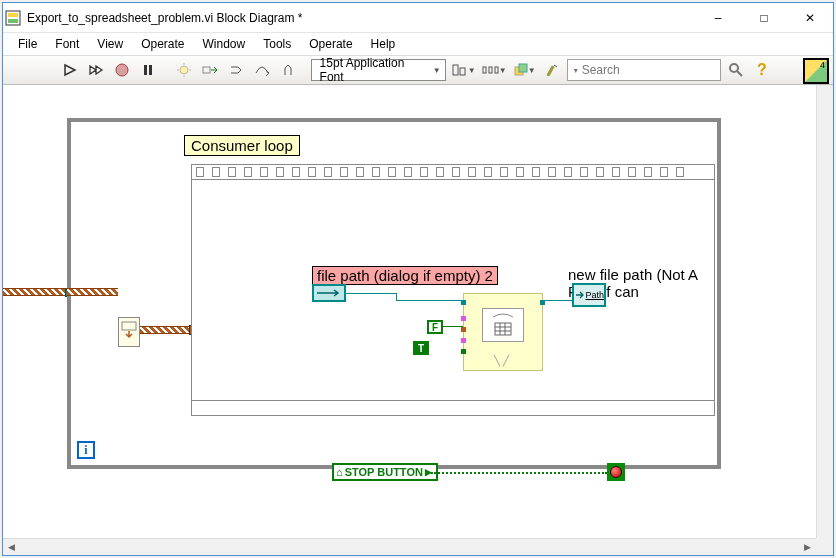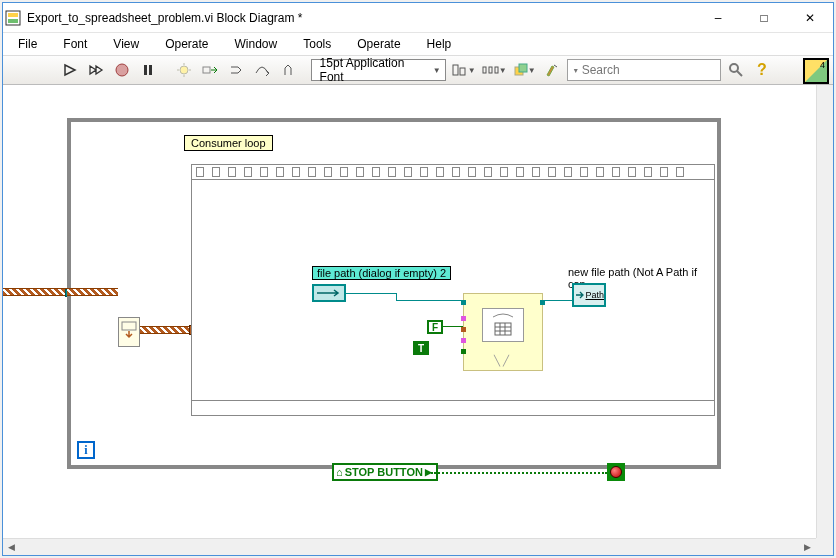--- a/index.html
+++ b/index.html
@@ -36,21 +36,21 @@
     width: 46px; height: 30px;
     display:flex;align-items:center;justify-content:center;
     font-family: "Segoe UI Symbol", sans-serif;
   }
 
   .menubar {
     height: 22px;
     background:#fff;
     display:flex; align-items:center;
     padding: 0 6px;
-    gap: 8px;
+    gap: 0;
   }
   .menu-item { padding: 2px 9px; cursor:default; }
 
   .toolbar {
     height: 30px;
     background: linear-gradient(#fdfdfd,#eceae6);
     border-top:1px solid #ddd;
     border-bottom:1px solid #bbb;
     display:flex; align-items:center;
     gap:4px;
@@ -143,21 +143,21 @@
     background: radial-gradient(circle at 35% 35%, #ff8080, #c00000);
     border:1px solid #400;
   }
 
   
   .lv-label {
     position:absolute;
     border:1px solid #000;
     background:#ffffc8;
     padding:1px 6px;
-    font-size:11px;
+    font-size:15px;
   }
   .lv-label.plain { border:none; background:transparent; padding:0; }
 
   
   .filmstrip {
     position:absolute;
     border:1px solid #888;
     background:#fff;
   }
   .filmstrip::before, .filmstrip::after {
@@ -493,21 +493,21 @@
             <span></span>
             <span></span>
             <span></span>
             <span></span>
             <span></span>
             <span></span>
             <span></span>
             <span></span>
           </div>
 
-        <div class="lv-label plain" style="left:120px;top:101px;border:1px solid #000;background:#5eead4;padding:0 4px;">file path (dialog if empty) 2</div>
+        <div class="lv-label plain" style="left:120px;top:101px;border:1px solid #000;background:#fca5a5;padding:0 4px;">file path (dialog if empty) 2</div>
         <div class="path-ctrl" style="left:120px;top:119px;width:34px;">
           <svg width="30" height="14">
               <path d="M3 7 h20 M20 4 l4 3 l-4 3" fill="none" stroke="#006666" stroke-width="1.5"></path>
             </svg>
         </div>
 
         <div class="bool-const" style="left:235px;top:155px;">F</div>
         <div class="bool-const true" style="left:221px;top:176px;">T</div>
 
         <div class="vi-node" style="left:271px;top:128px;width:80px;height:78px;">

